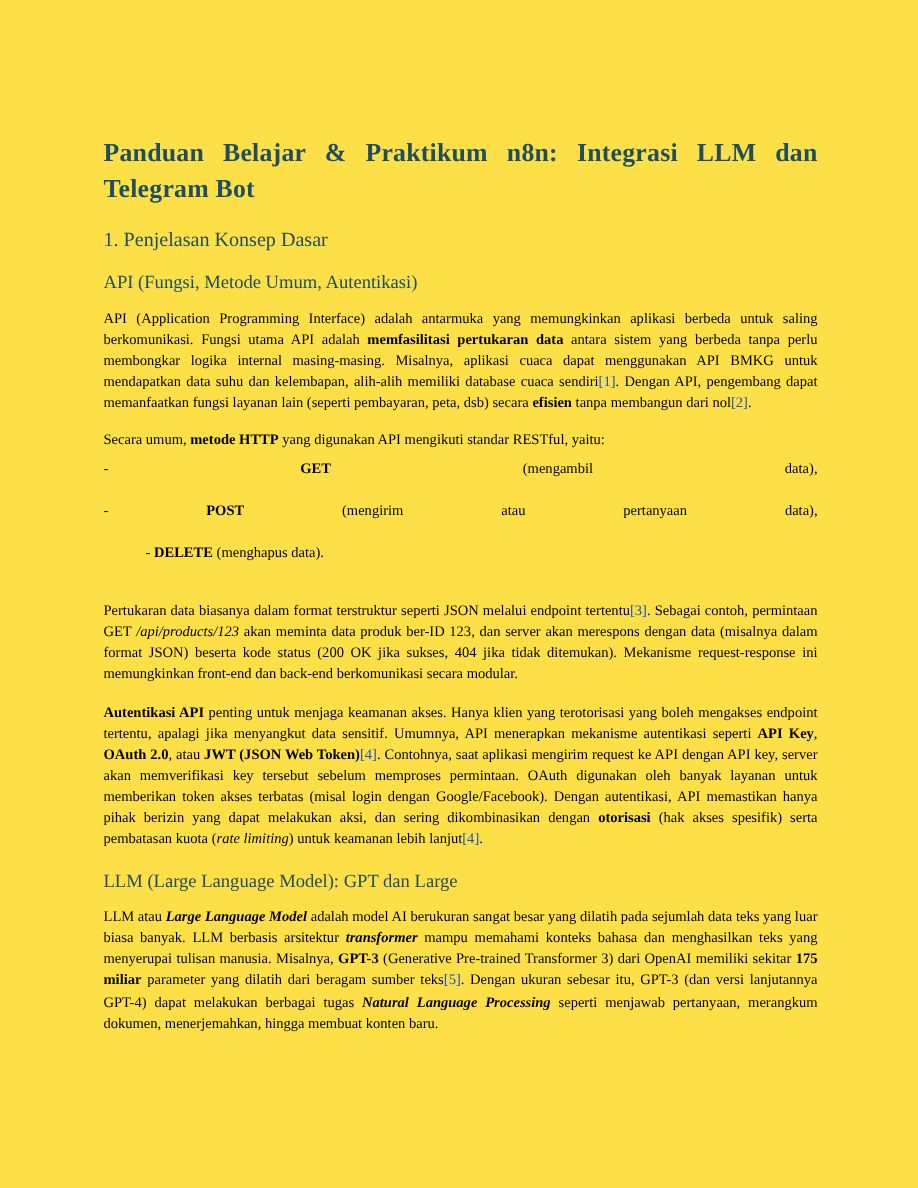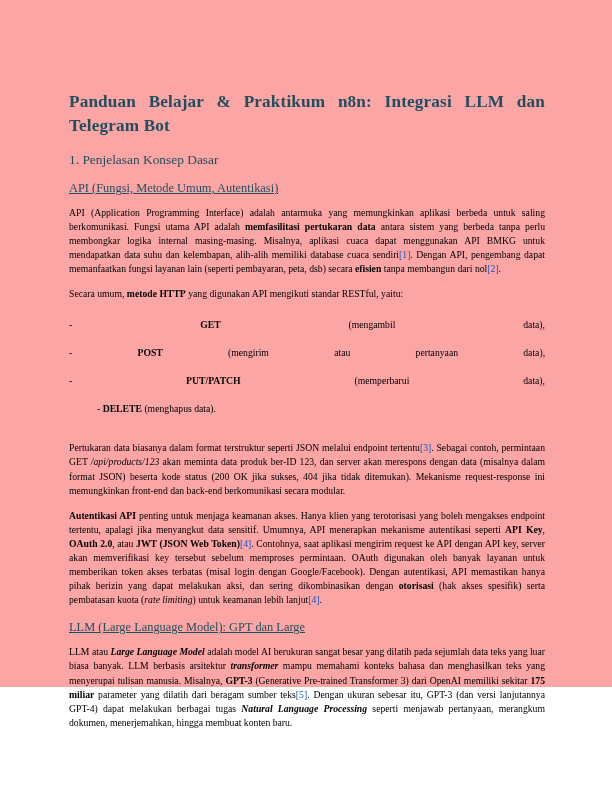--- a/index.html
+++ b/index.html
@@ -12,24 +12,24 @@
     width: 612px;
     height: 792px;
     overflow: hidden;
     font-family: "Liberation Serif", "DejaVu Serif", serif;
     color: #000000;
     -webkit-font-smoothing: none;
   }
   .page {
     position: relative;
     width: 612px;
-    height: 687px;
+    height: 792px;
     box-sizing: border-box;
     padding: 90px 67px 60px 69px;
-    background: #fca5a5;
+    background: #fde047;
   }
   h1.doc-title {
     font-family: "Liberation Serif", "DejaVu Serif", serif;
     font-size: 17.2px;
     line-height: 24px;
     font-weight: bold;
     color: #1f4e5f;
     margin: 0 0 12px 0;
     text-align: justify;
     text-align-last: left;
@@ -43,32 +43,31 @@
     color: #1f4e5f;
     margin: 12px 0 9px 0;
   }
   h3.sub-title {
     font-family: "Liberation Serif", "DejaVu Serif", serif;
     font-size: 12.4px;
     line-height: 19px;
     font-weight: normal;
     color: #1f4e5f;
     margin: 0 0 8px 0;
-    text-decoration: underline;
   }
   p.body-text {
     font-size: 9.7px;
     line-height: 14.1px;
     margin: 0 0 11px 0;
     text-align: justify;
     text-align-last: left;
     color: #000000;
   }
   p.body-text.tight {
-    margin-bottom: 16px;
+    margin-bottom: 4px;
   }
   .method-list {
     font-size: 9.7px;
     line-height: 14.1px;
     margin: 0 0 11px 0;
     color: #000000;
   }
   .method-row {
     display: block;
     text-align: justify;
@@ -107,21 +106,20 @@
 
   <h3 class="sub-title">API (Fungsi, Metode Umum, Autentikasi)</h3>
 
   <p class="body-text"><span>API (Application Programming Interface) adalah antarmuka yang memungkinkan aplikasi berbeda untuk saling berkomunikasi. Fungsi utama API adalah </span><b>memfasilitasi pertukaran data</b><span> antara sistem yang berbeda tanpa perlu membongkar logika internal masing-masing. Misalnya, aplikasi cuaca dapat menggunakan API BMKG untuk mendapatkan data suhu dan kelembapan, alih-alih memiliki database cuaca sendiri</span><a class="cite" href="#">[1]</a><span>. Dengan API, pengembang dapat memanfaatkan fungsi layanan lain (seperti pembayaran, peta, dsb) secara </span><b>efisien</b><span> tanpa membangun dari nol</span><a class="cite" href="#">[2]</a><span>.</span></p>
 
   <p class="body-text tight"><span>Secara umum, </span><b>metode HTTP</b><span> yang digunakan API mengikuti standar RESTful, yaitu:</span></p>
 
   <div class="method-list">
     <div class="method-row"><span>-</span> <b>GET</b> <span>(mengambil</span> <span>data),</span></div>
     <div class="method-row"><span>-</span> <b>POST</b> <span>(mengirim</span> <span>atau</span> <span>pertanyaan</span> <span>data),</span></div>
-    <div class="method-row"><span>-</span> <b>PUT/PATCH</b> <span>(memperbarui</span> <span>data),</span></div>
     <div class="method-row last"><span>-</span> <b>DELETE</b> <span>(menghapus data).</span></div>
   </div>
 
   <p class="body-text"><span>Pertukaran data biasanya dalam format terstruktur seperti JSON melalui endpoint tertentu</span><a class="cite" href="#">[3]</a><span>. Sebagai contoh, permintaan GET </span><i>/api/products/123</i><span> akan meminta data produk ber-ID 123, dan server akan merespons dengan data (misalnya dalam format JSON) beserta kode status (200 OK jika sukses, 404 jika tidak ditemukan). Mekanisme request-response ini memungkinkan front-end dan back-end berkomunikasi secara modular.</span></p>
 
   <p class="body-text"><b>Autentikasi API</b><span> penting untuk menjaga keamanan akses. Hanya klien yang terotorisasi yang boleh mengakses endpoint tertentu, apalagi jika menyangkut data sensitif. Umumnya, API menerapkan mekanisme autentikasi seperti </span><b>API Key</b><span>, </span><b>OAuth 2.0</b><span>, atau </span><b>JWT (JSON Web Token)</b><a class="cite" href="#">[4]</a><span>. Contohnya, saat aplikasi mengirim request ke API dengan API key, server akan memverifikasi key tersebut sebelum memproses permintaan. OAuth digunakan oleh banyak layanan untuk memberikan token akses terbatas (misal login dengan Google/Facebook). Dengan autentikasi, API memastikan hanya pihak berizin yang dapat melakukan aksi, dan sering dikombinasikan dengan </span><b>otorisasi</b><span> (hak akses spesifik) serta pembatasan kuota (</span><i>rate limiting</i><span>) untuk keamanan lebih lanjut</span><a class="cite" href="#">[4]</a><span>.</span></p>
 
   <h3 class="sub-title">LLM (Large Language Model): GPT dan Large</h3>
 
   <p class="body-text"><span>LLM atau </span><i><b>Large Language Model</b></i><span> adalah model AI berukuran sangat besar yang dilatih pada sejumlah data teks yang luar biasa banyak. LLM berbasis arsitektur </span><i><b>transformer</b></i><span> mampu memahami konteks bahasa dan menghasilkan teks yang menyerupai tulisan manusia. Misalnya, </span><b>GPT-3</b><span> (Generative Pre-trained Transformer 3) dari OpenAI memiliki sekitar </span><b>175 miliar</b><span> parameter yang dilatih dari beragam sumber teks</span><a class="cite" href="#">[5]</a><span>. Dengan ukuran sebesar itu, GPT-3 (dan versi lanjutannya GPT-4) dapat melakukan berbagai tugas </span><i><b>Natural Language Processing</b></i><span> seperti menjawab pertanyaan, merangkum dokumen, menerjemahkan, hingga membuat konten baru.</span></p>

